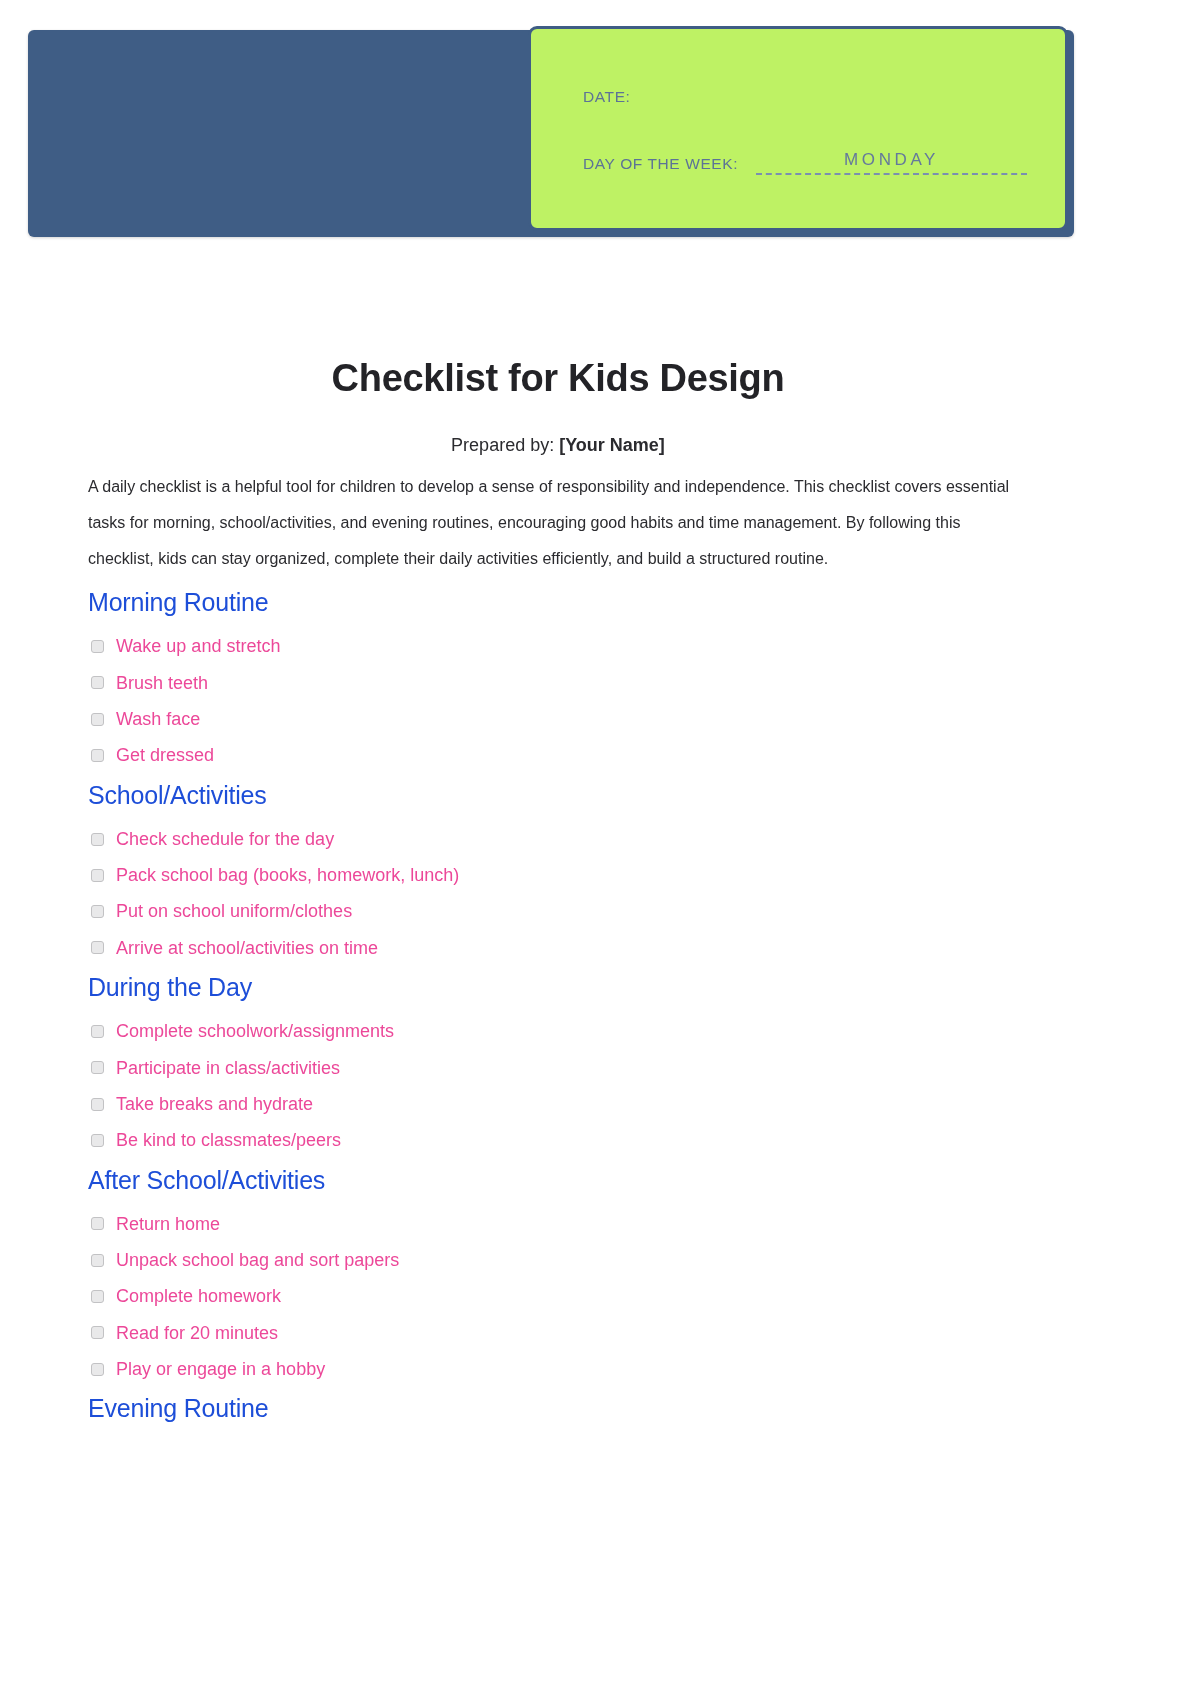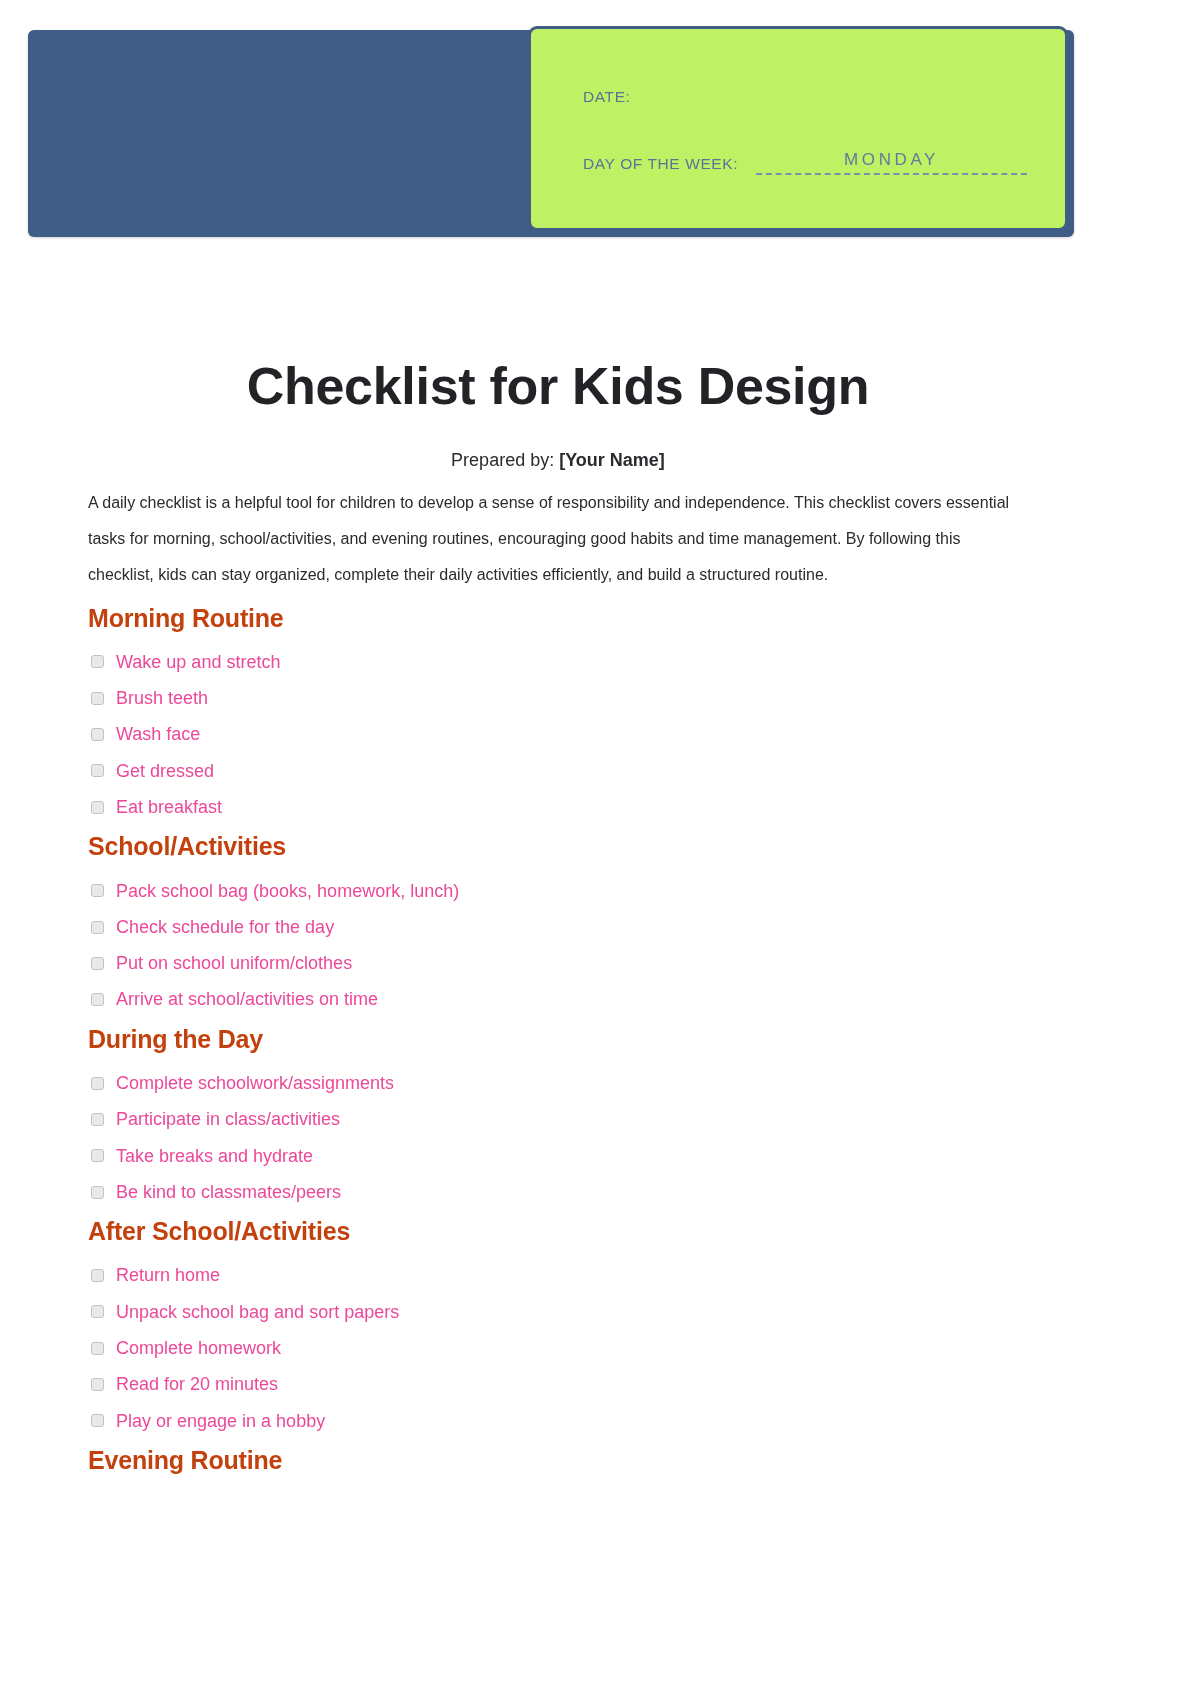--- a/index.html
+++ b/index.html
@@ -80,21 +80,21 @@
   .info-row.week .info-value-wrap { margin-left: 18px; }
 
   
   .doc {
     position: absolute;
     left: 88px;
     top: 358px;
     width: 940px;
   }
   .doc-title {
-    font-size: 52px;
+    font-size: 38px;
     font-weight: bold;
     text-align: center;
     letter-spacing: -0.3px;
     color: #232327;
     margin: 0 0 34px 0;
     line-height: 1.1;
   }
   .prepared-by {
     font-size: 18px;
     text-align: center;
@@ -107,22 +107,22 @@
   .intro {
     font-size: 16px;
     line-height: 36px;
     color: #2b2b2f;
     margin: 0 0 8px 0;
     text-align: left;
   }
 
   .section-heading {
     font-size: 25px;
-    font-weight: bold;
-    color: #c2410c;
+    font-weight: normal;
+    color: #1d4ed8;
     margin: 10px 0 16px 0;
     line-height: 1.25;
     letter-spacing: -0.2px;
   }
 
   .check-list {
     list-style: none;
     margin: 0 0 12px 0;
     padding: 0 0 0 3px;
   }
@@ -194,34 +194,30 @@
           <span class="check-label">Brush teeth</span>
         </li>
         <li class="check-item">
           <span class="checkbox"></span>
           <span class="check-label">Wash face</span>
         </li>
         <li class="check-item">
           <span class="checkbox"></span>
           <span class="check-label">Get dressed</span>
         </li>
-        <li class="check-item">
-          <span class="checkbox"></span>
-          <span class="check-label">Eat breakfast</span>
-        </li>
       </ul>
       <h2 class="section-heading">School/Activities</h2>
       <ul class="check-list">
         <li class="check-item">
           <span class="checkbox"></span>
+          <span class="check-label">Check schedule for the day</span>
+        </li>
+        <li class="check-item">
+          <span class="checkbox"></span>
           <span class="check-label">Pack school bag (books, homework, lunch)</span>
-        </li>
-        <li class="check-item">
-          <span class="checkbox"></span>
-          <span class="check-label">Check schedule for the day</span>
         </li>
         <li class="check-item">
           <span class="checkbox"></span>
           <span class="check-label">Put on school uniform/clothes</span>
         </li>
         <li class="check-item">
           <span class="checkbox"></span>
           <span class="check-label">Arrive at school/activities on time</span>
         </li>
       </ul>

